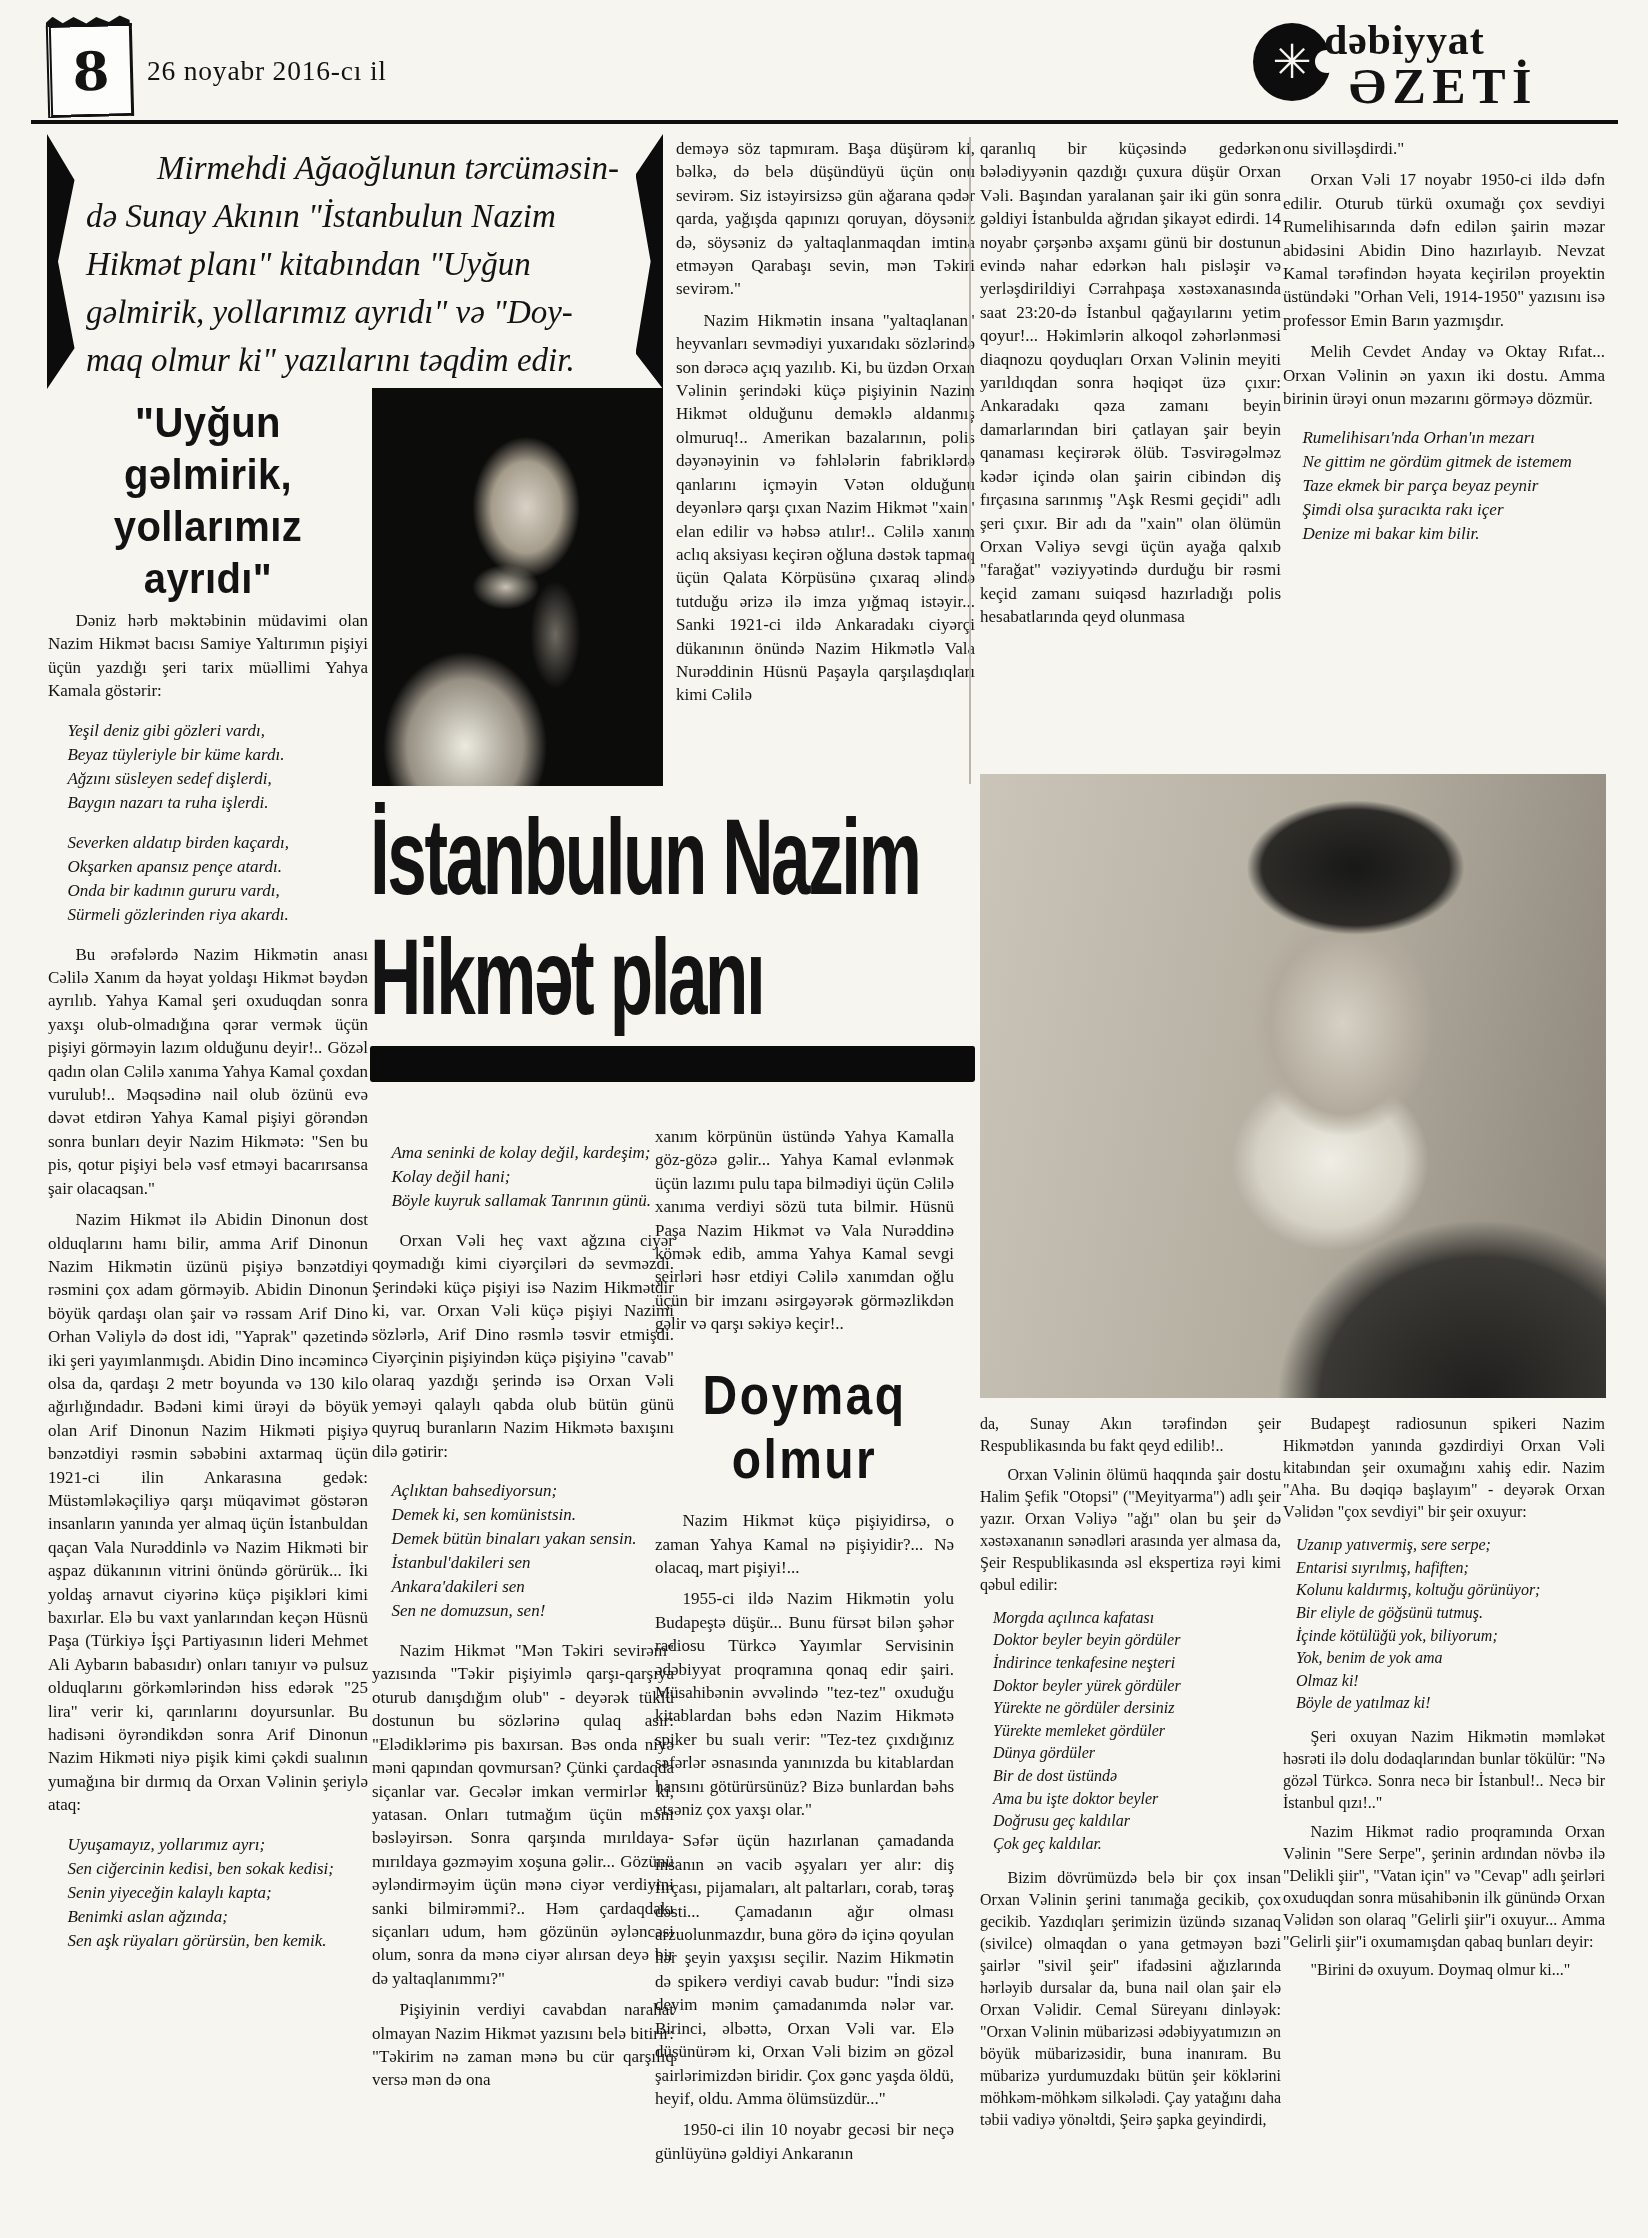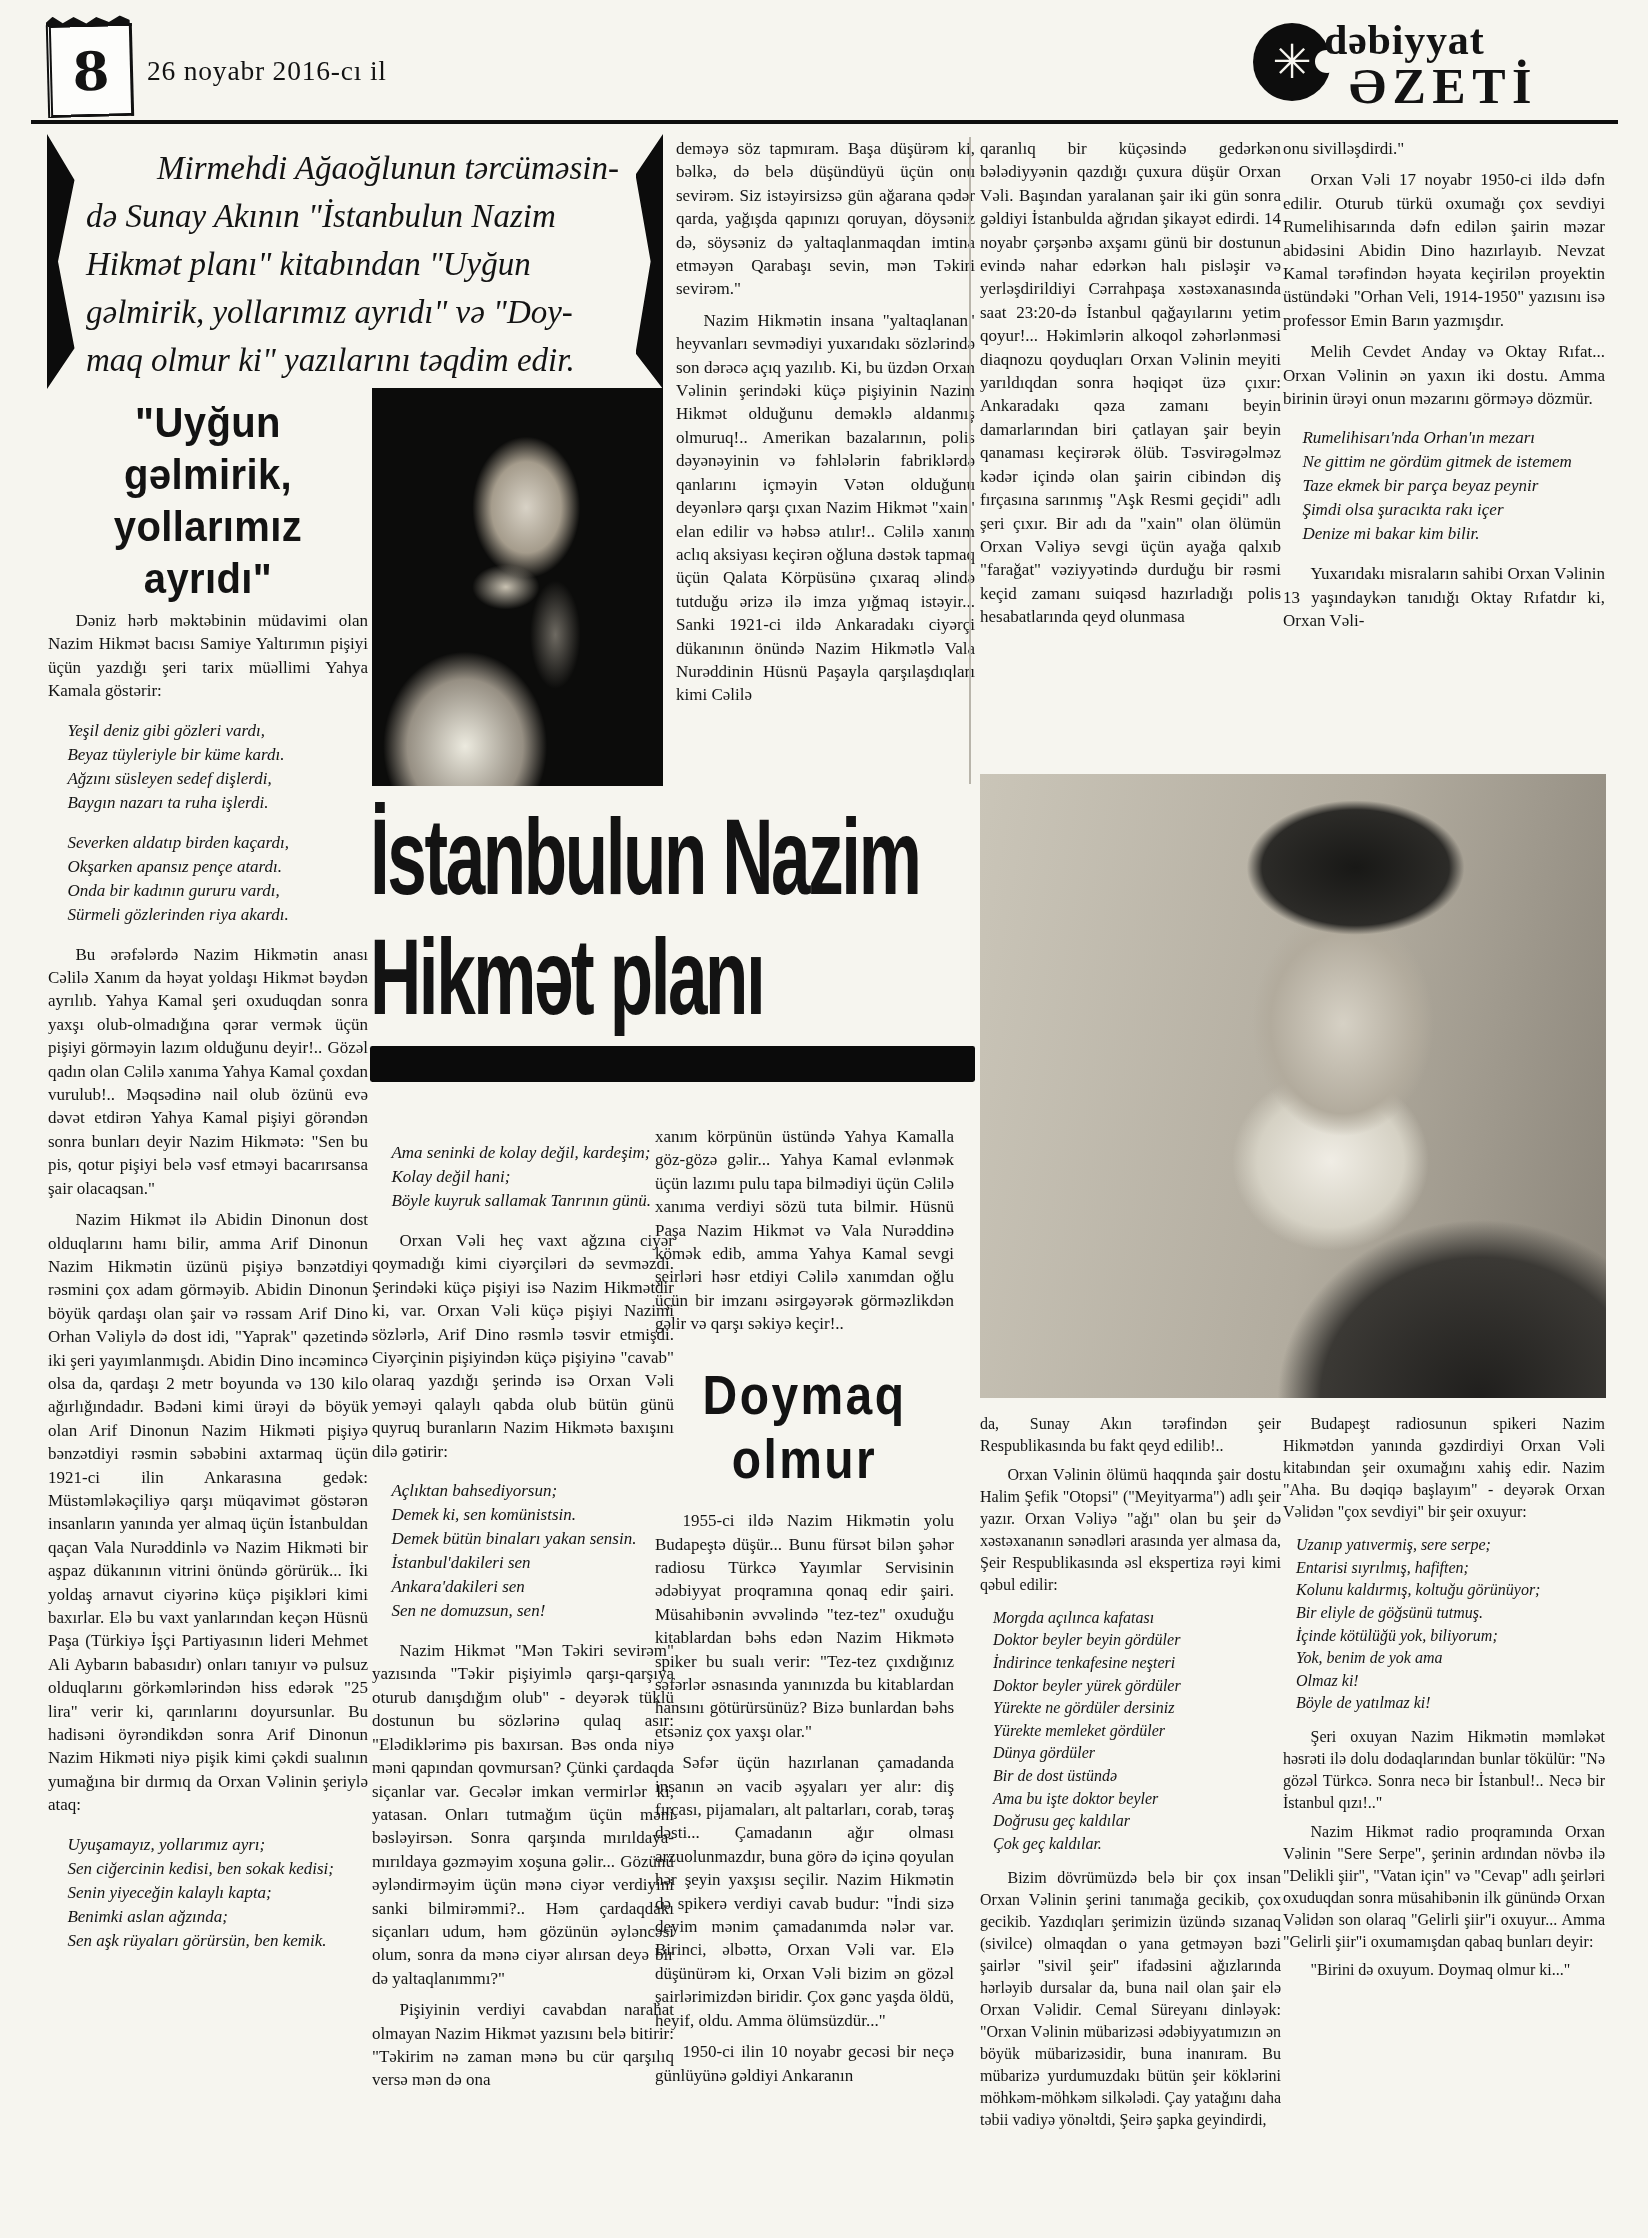--- a/index.html
+++ b/index.html
@@ -132,21 +132,20 @@
       <p class="para noindent">onu sivilləşdirdi."</p>
       <p class="para">Orxan Vəli 17 noyabr 1950-ci ildə dəfn edilir. Oturub türkü oxumağı çox sevdiyi Rumelihisarında dəfn edilən şairin məzar abidəsini Abidin Dino hazırlayıb. Nevzat Kamal tərəfindən həyata keçirilən proyektin üstündəki "Orhan Veli, 1914-1950" yazısını isə professor Emin Barın yazmışdır.</p>
       <p class="para">Melih Cevdet Anday və Oktay Rıfat... Orxan Vəlinin ən yaxın iki dostu. Amma birinin ürəyi onun məzarını görməyə dözmür.</p>
       <div class="poem">
         <div class="poem-line">Rumelihisarı'nda Orhan'ın mezarı</div>
         <div class="poem-line">Ne gittim ne gördüm gitmek de istemem</div>
         <div class="poem-line">Taze ekmek bir parça beyaz peynir</div>
         <div class="poem-line">Şimdi olsa şuracıkta rakı içer</div>
         <div class="poem-line">Denize mi bakar kim bilir.</div>
       </div>
-      <p class="para">Yuxarıdakı misraların sahibi Orxan Vəlinin 13 yaşındaykən tanıdığı Oktay Rıfatdır ki, Orxan Vəli-</p>
     </div>
 
   <div class="abs headline">
     <div class="headline-line">İstanbulun Nazim</div>
     <div class="headline-line">Hikmət planı</div>
     <div class="headline-bar"></div>
   </div>
 
   <div class="abs photo2"></div>
 
@@ -164,20 +163,21 @@
         <div class="poem-line">İstanbul'dakileri sen</div>
         <div class="poem-line">Ankara'dakileri sen</div>
         <div class="poem-line">Sen ne domuzsun, sen!</div>
       </div>
       <p class="para">Nazim Hikmət "Mən Təkiri sevirəm" yazısında "Təkir pişiyimlə qarşı-qarşıya oturub danışdığım olub" - deyərək tüklü dostunun bu sözlərinə qulaq asır: "Elədiklərimə pis baxırsan. Bəs onda niyə məni qapından qovmursan? Çünki çardaqda siçanlar var. Gecələr imkan vermirlər ki, yatasan. Onları tutmağım üçün məni bəsləyirsən. Sonra qarşında mırıldaya-mırıldaya gəzməyim xoşuna gəlir... Gözünü əyləndirməyim üçün mənə ciyər verdiyini sanki bilmirəmmi?.. Həm çardaqdakı siçanları udum, həm gözünün əyləncəsi olum, sonra da mənə ciyər alırsan deyə bir də yaltaqlanımmı?"</p>
       <p class="para">Pişiyinin verdiyi cavabdan narahat olmayan Nazim Hikmət yazısını belə bitirir: "Təkirim nə zaman mənə bu cür qarşılıq versə mən də ona</p>
     </div>
   <div class="abs textcol" style="left:655px;top:1125px;width:299px;height:1106px;">
       <p class="para noindent">xanım körpünün üstündə Yahya Kamalla göz-gözə gəlir... Yahya Kamal evlənmək üçün lazımı pulu tapa bilmədiyi üçün Cəlilə xanıma verdiyi sözü tuta bilmir. Hüsnü Paşa Nazim Hikmət və Vala Nurəddinə kömək edib, amma Yahya Kamal sevgi şeirləri həsr etdiyi Cəlilə xanımdan oğlu üçün bir imzanı əsirgəyərək görməzlikdən gəlir və qarşı səkiyə keçir!..</p>
       <div class="section-heading">Doymaq olmur</div>
+      <p class="para">Nazim Hikmət küçə pişiyidirsə, o zaman Yahya Kamal nə pişiyidir?... Nə olacaq, mart pişiyi!...</p>
       <p class="para">1955-ci ildə Nazim Hikmətin yolu Budapeştə düşür... Bunu fürsət bilən şəhər radiosu Türkcə Yayımlar Servisinin ədəbiyyat proqramına qonaq edir şairi. Müsahibənin əvvəlində "tez-tez" oxuduğu kitablardan bəhs edən Nazim Hikmətə spiker bu sualı verir: "Tez-tez çıxdığınız səfərlər əsnasında yanınızda bu kitablardan hansını götürürsünüz? Bizə bunlardan bəhs etsəniz çox yaxşı olar."</p>
       <p class="para">Səfər üçün hazırlanan çamadanda insanın ən vacib əşyaları yer alır: diş fırçası, pijamaları, alt paltarları, corab, təraş dəsti... Çamadanın ağır olması arzuolunmazdır, buna görə də içinə qoyulan hər şeyin yaxşısı seçilir. Nazim Hikmətin də spikerə verdiyi cavab budur: "İndi sizə deyim mənim çamadanımda nələr var. Birinci, əlbəttə, Orxan Vəli var. Elə düşünürəm ki, Orxan Vəli bizim ən gözəl şairlərimizdən biridir. Çox gənc yaşda öldü, heyif, oldu. Amma ölümsüzdür..."</p>
       <p class="para">1950-ci ilin 10 noyabr gecəsi bir neçə günlüyünə gəldiyi Ankaranın</p>
     </div>
   <div class="abs textcol tight" style="left:980px;top:1413px;width:301px;height:818px;">
       <p class="para noindent">da, Sunay Akın tərəfindən şeir Respublikasında bu fakt qeyd edilib!..</p>
       <p class="para">Orxan Vəlinin ölümü haqqında şair dostu Halim Şefik "Otopsi" ("Meyityarma") adlı şeir yazır. Orxan Vəliyə "ağı" olan bu şeir də xəstəxananın sənədləri arasında yer almasa da, Şeir Respublikasında əsl ekspertiza rəyi kimi qəbul edilir:</p>
       <div class="poem">
         <div class="poem-line">Morgda açılınca kafatası</div>
         <div class="poem-line">Doktor beyler beyin gördüler</div>

